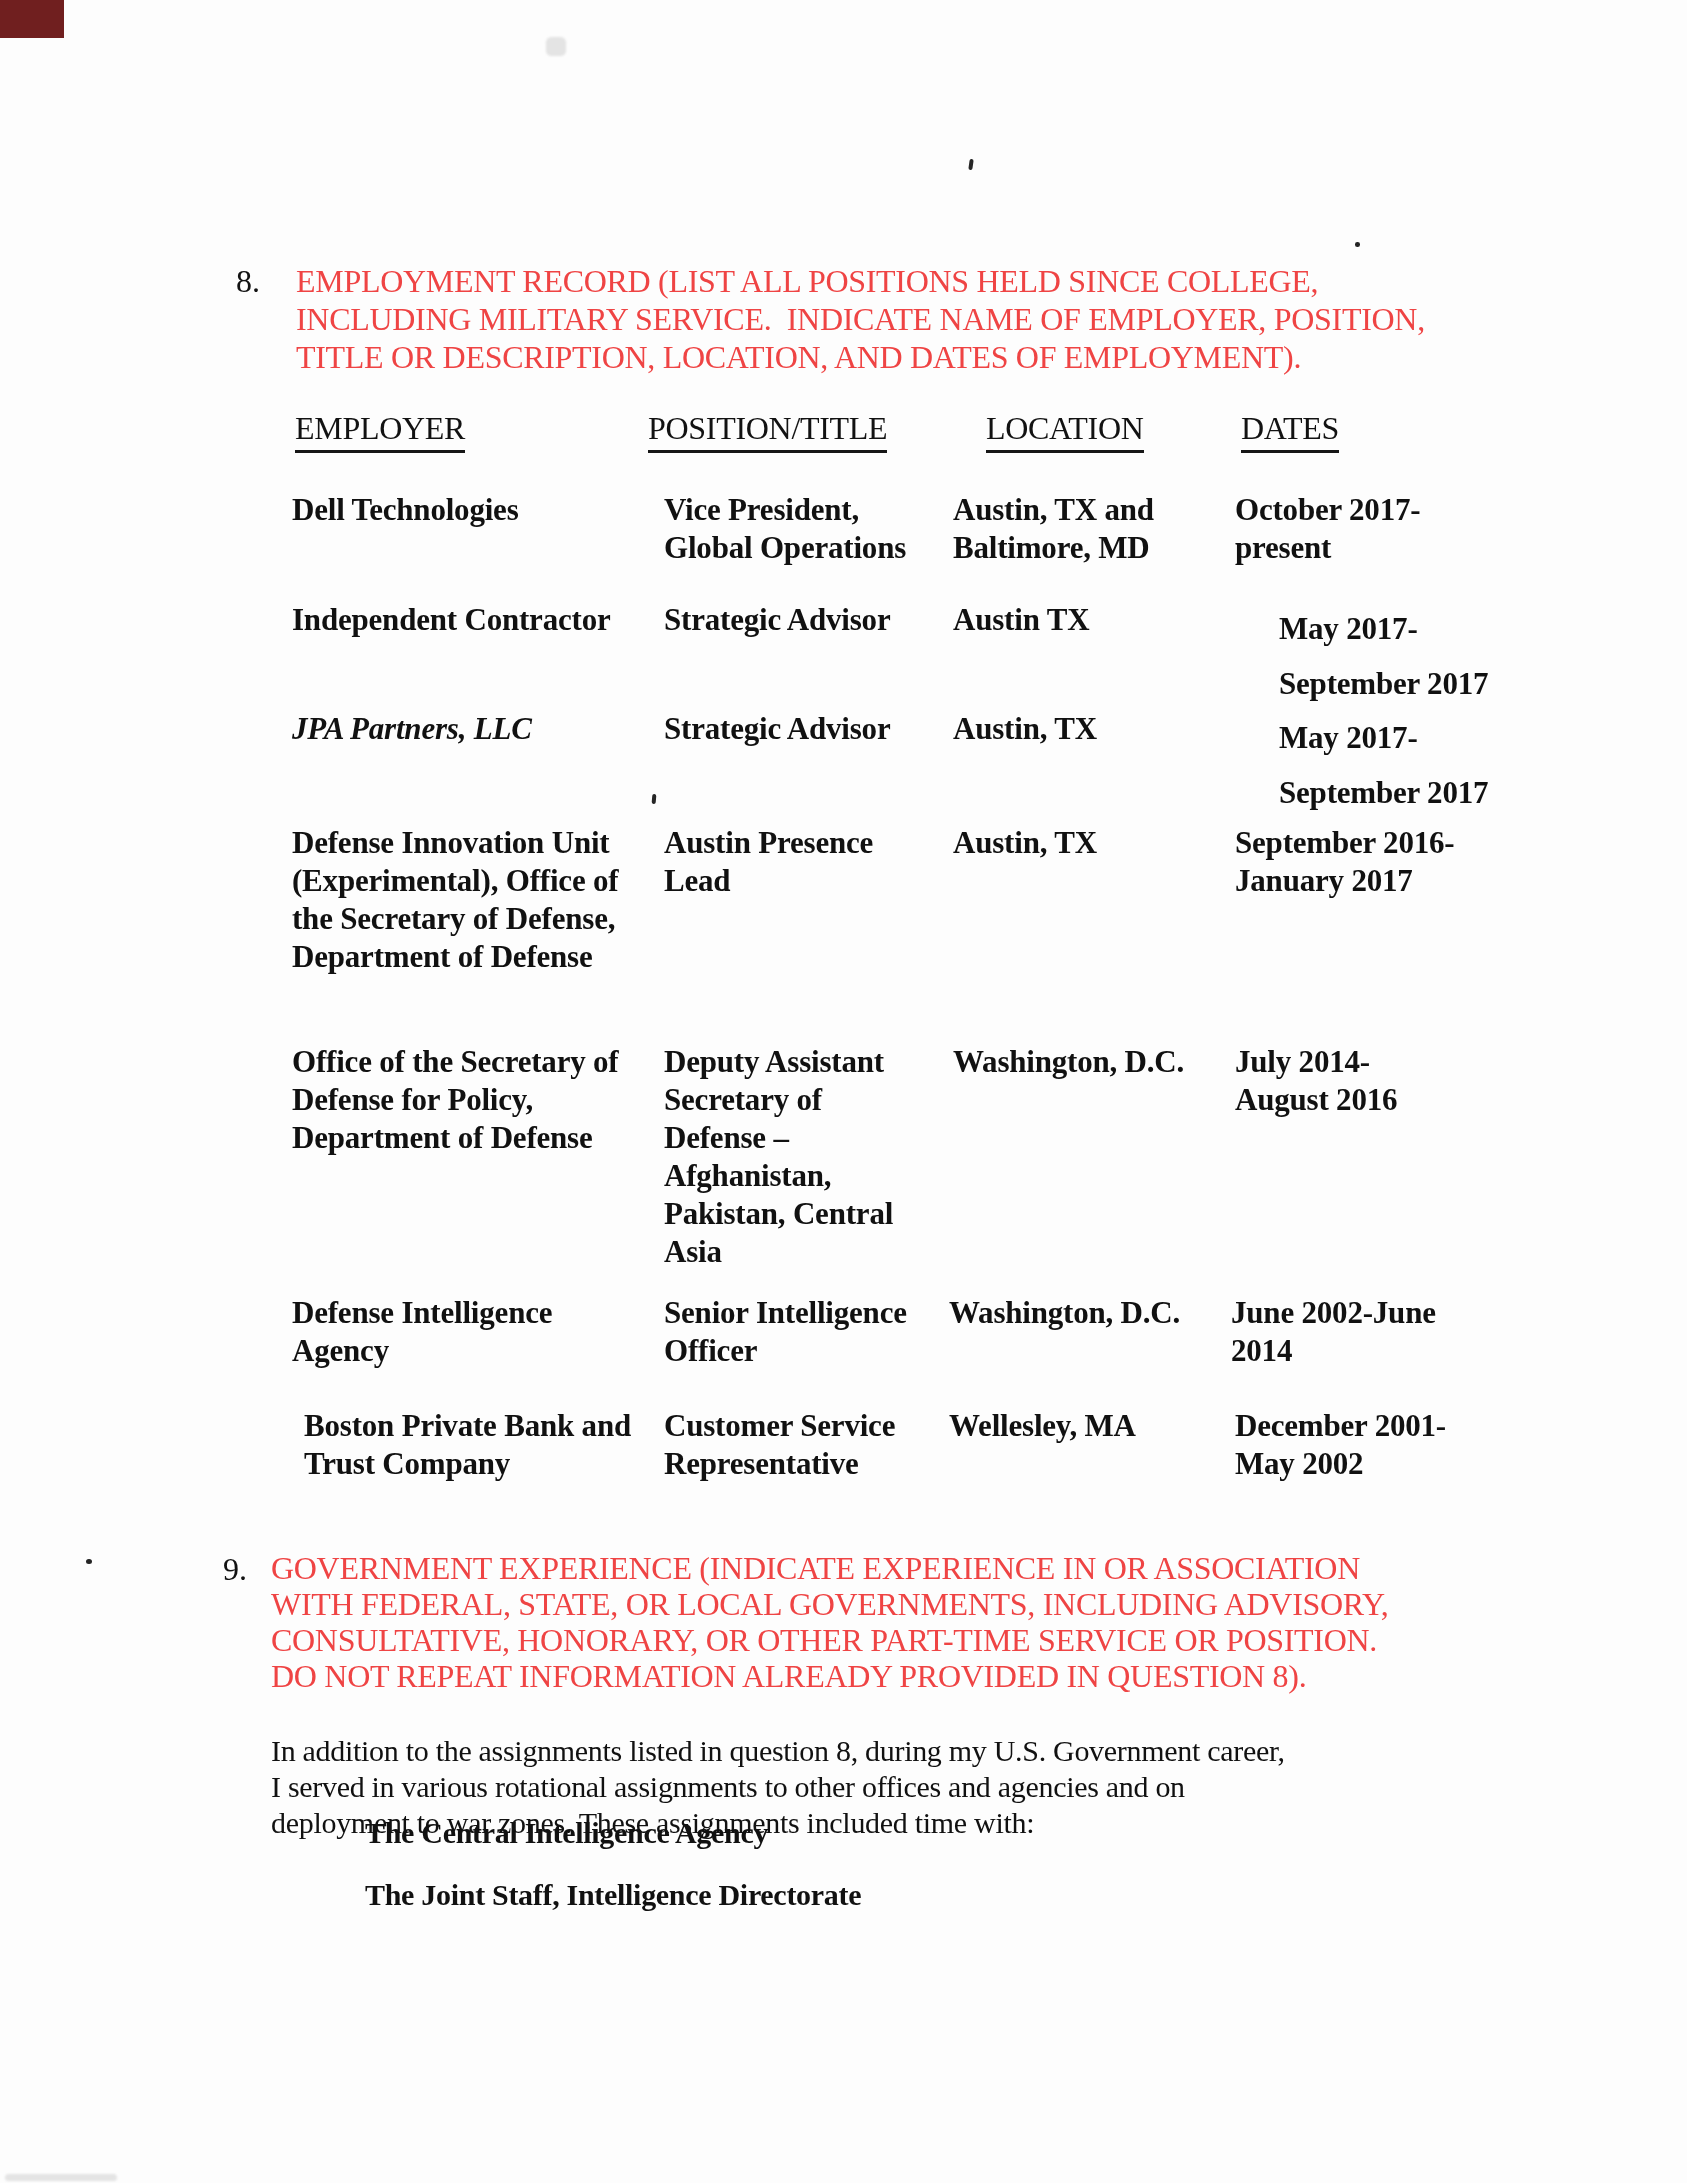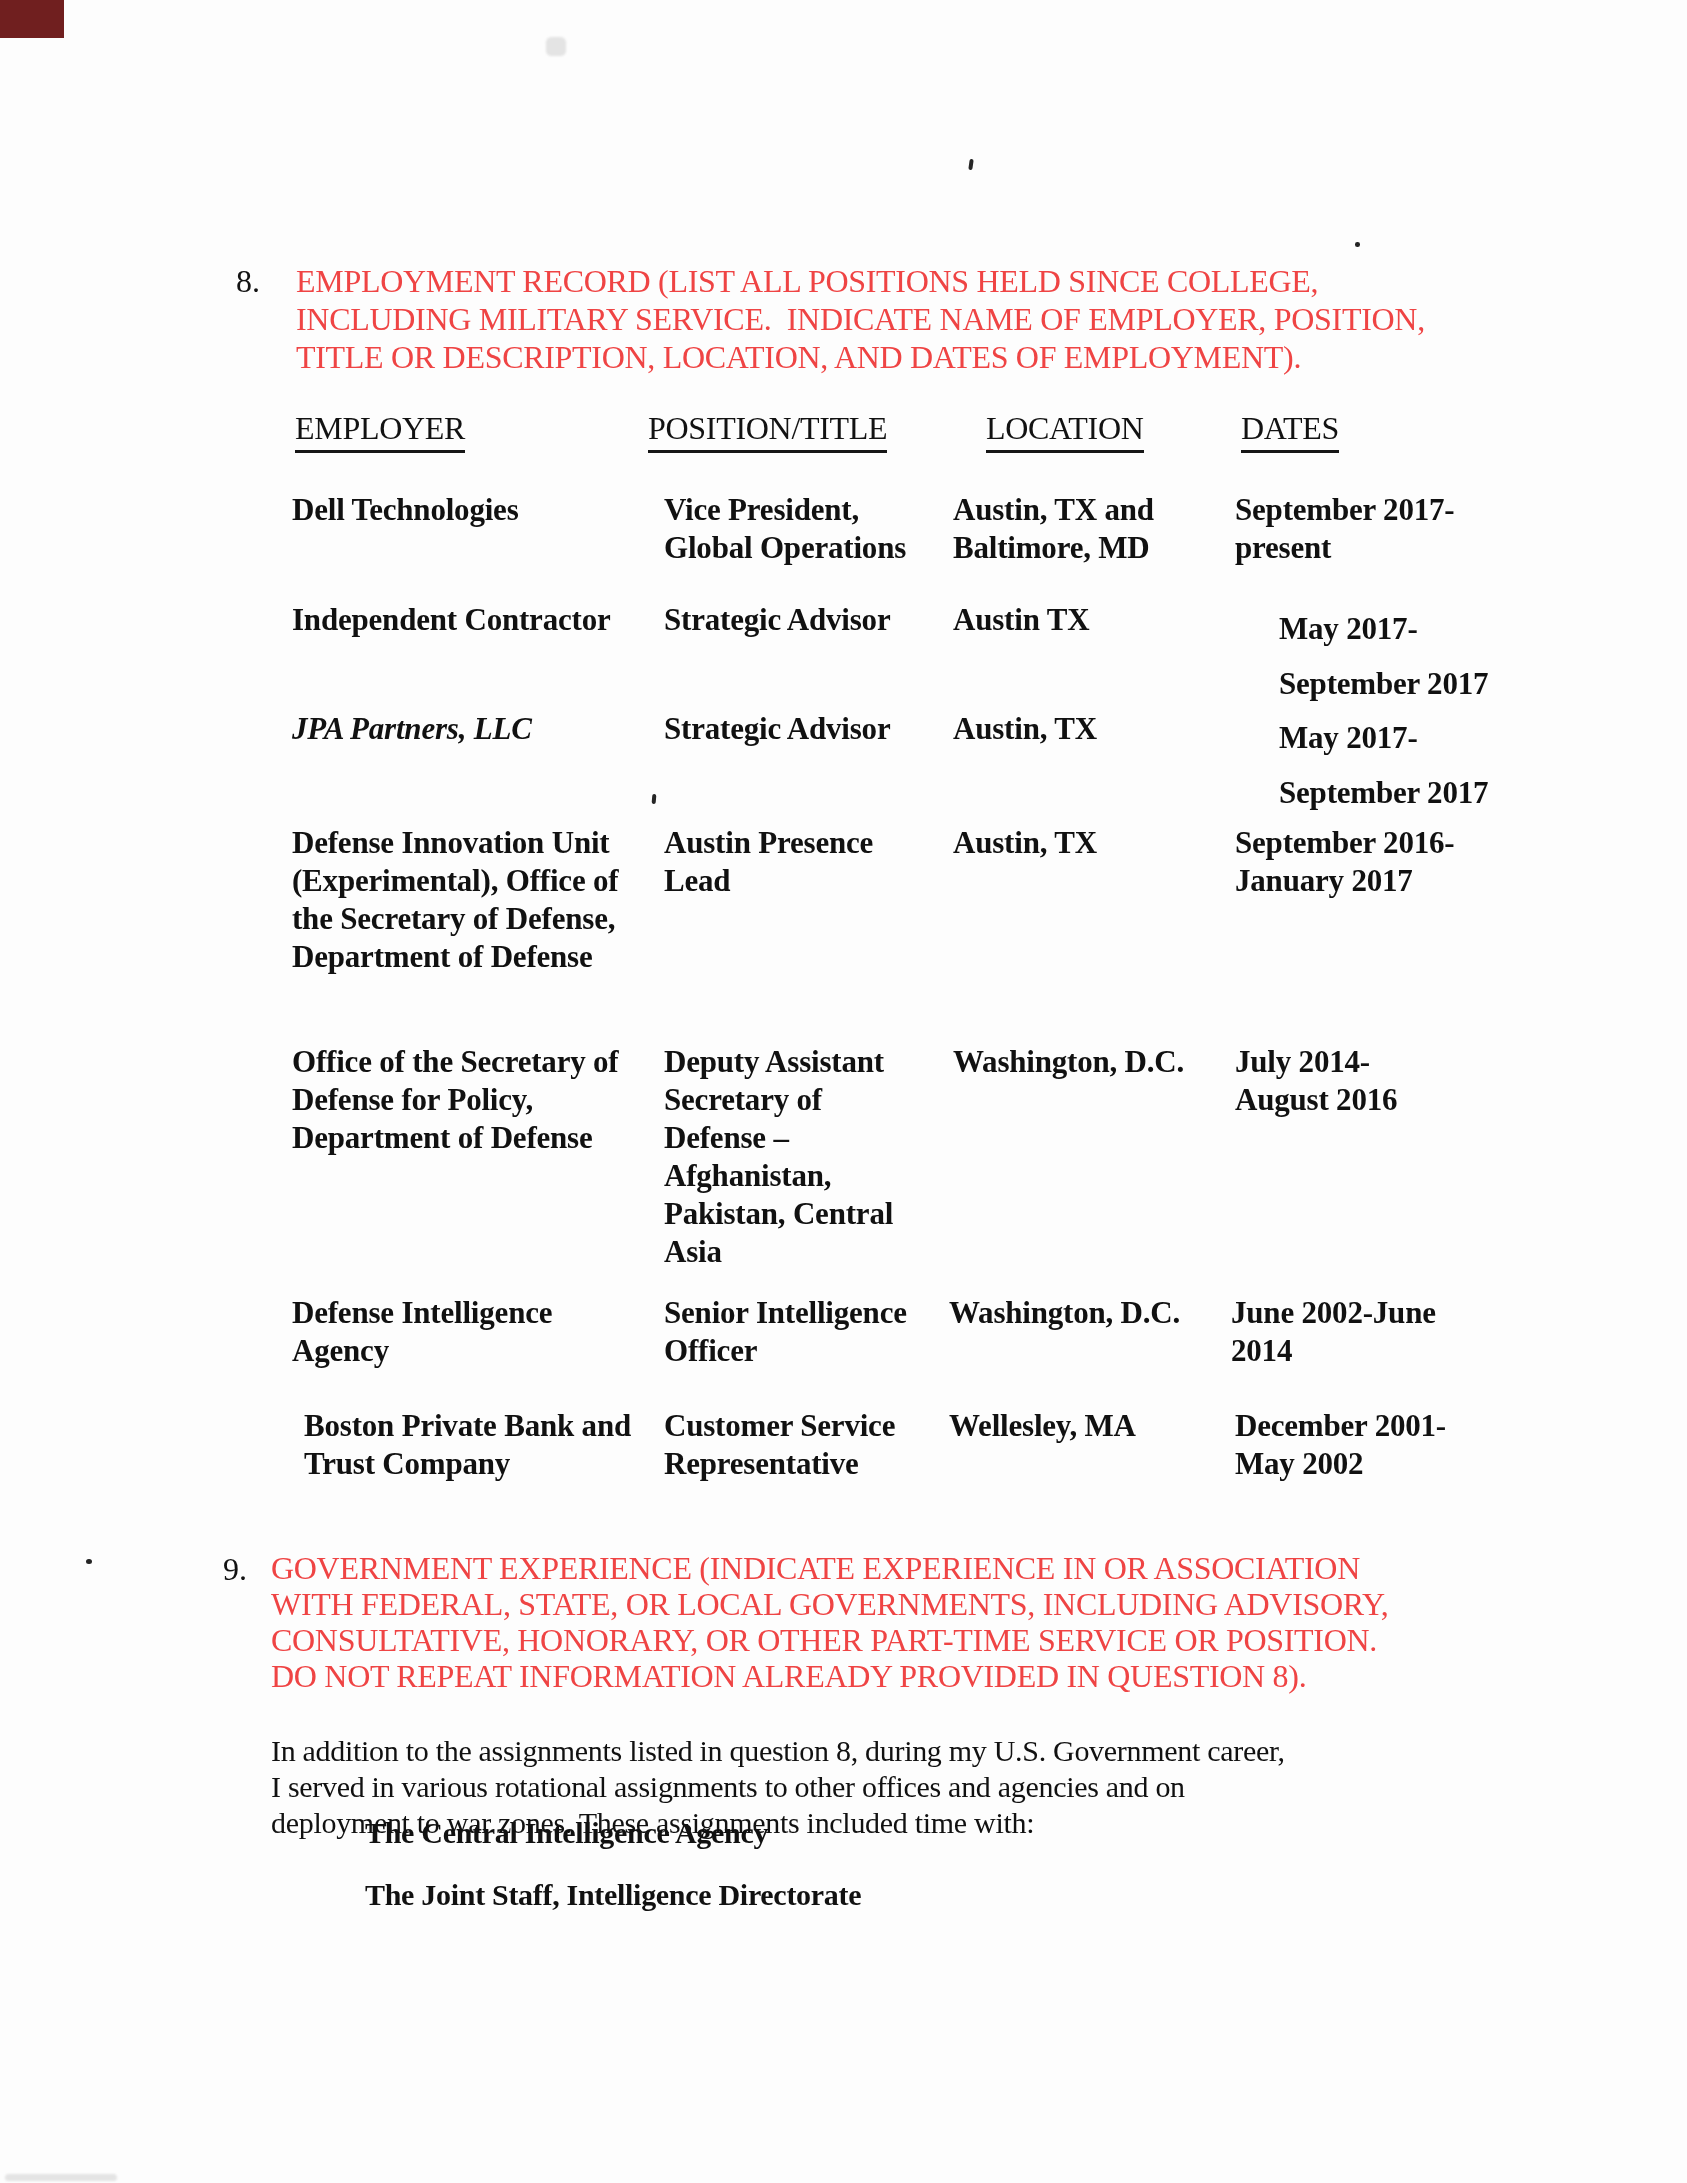--- a/index.html
+++ b/index.html
@@ -62,21 +62,21 @@
   <div class="abs" style="left:295px;top:410px;"><span class="th">EMPLOYER</span></div>
   <div class="abs" style="left:648px;top:410px;"><span class="th">POSITION/TITLE</span></div>
   <div class="abs" style="left:986px;top:410px;"><span class="th">LOCATION</span></div>
   <div class="abs" style="left:1241px;top:410px;"><span class="th">DATES</span></div>
 
   <div class="abs cell" style="left:292px;top:491px;width:377px;">Dell Technologies</div>
   <div class="abs cell" style="left:664px;top:491px;width:278px;">Vice President,
 Global Operations</div>
   <div class="abs cell" style="left:953px;top:491px;width:265px;">Austin, TX and
 Baltimore, MD</div>
-  <div class="abs cell" style="left:1235px;top:491px;width:304px;">September 2017-
+  <div class="abs cell" style="left:1235px;top:491px;width:304px;">October 2017-
 present</div>
 
   <div class="abs cell" style="left:292px;top:601px;width:377px;">Independent Contractor</div>
   <div class="abs cell" style="left:664px;top:601px;width:278px;">Strategic Advisor</div>
   <div class="abs cell" style="left:953px;top:601px;width:265px;">Austin TX</div>
   <div class="abs cell lh66" style="left:1235px;top:601px;width:304px;">May 2017-
 September 2017</div>
 
   <div class="abs cell" style="left:292px;top:710px;width:377px;font-style:italic;">JPA Partners, LLC</div>
   <div class="abs cell" style="left:664px;top:710px;width:278px;">Strategic Advisor</div>

